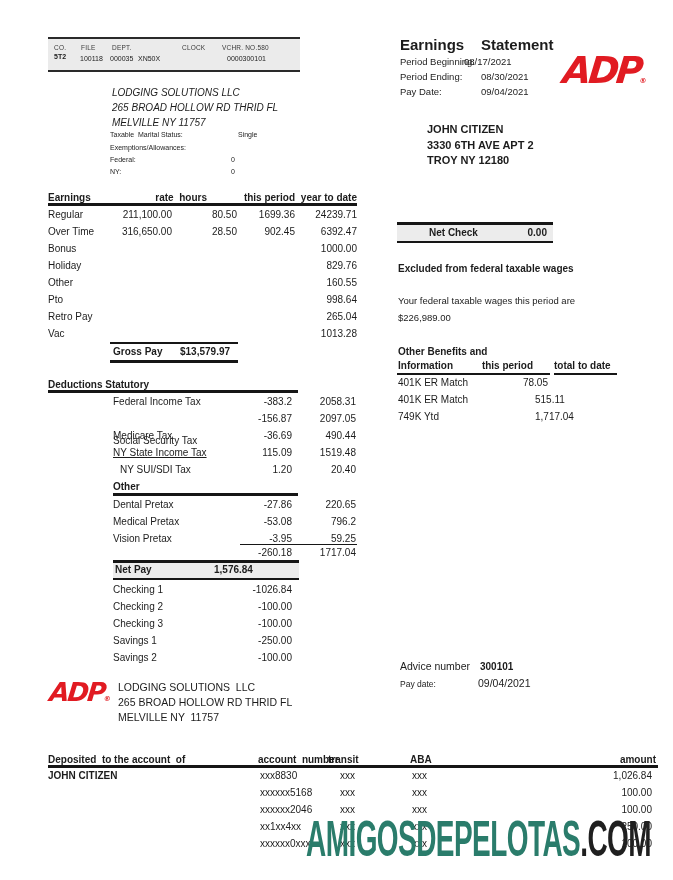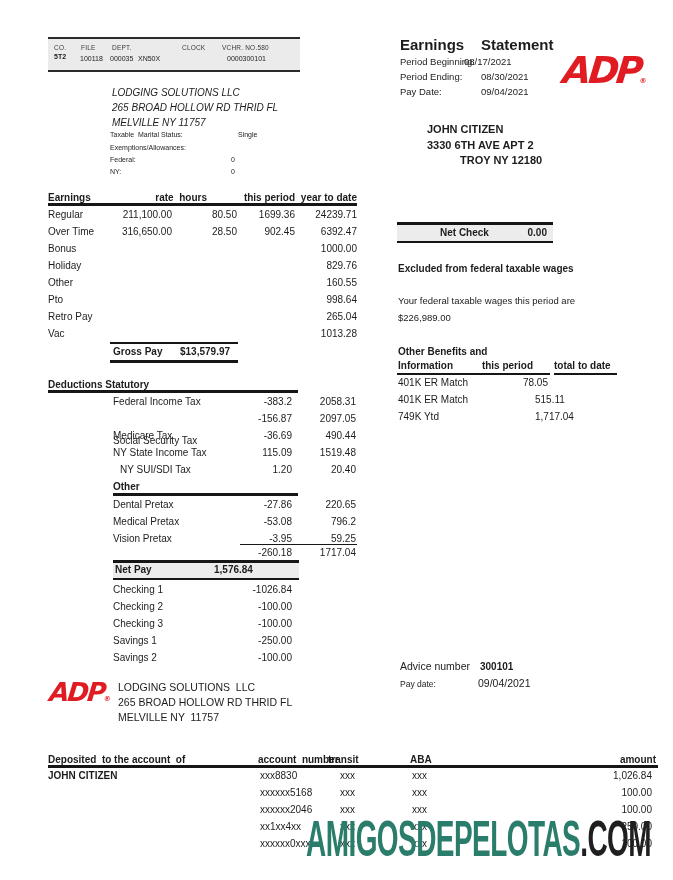--- a/index.html
+++ b/index.html
@@ -79,21 +79,21 @@
   <span class="abs fs9" style="left:464px;top:56px;">08/17/2021</span>
   <span class="abs fs9" style="left:400px;top:71px;">Period Ending:</span>
   <span class="abs fs9" style="left:481px;top:71px;">08/30/2021</span>
   <span class="abs fs9" style="left:400px;top:86px;">Pay Date:</span>
   <span class="abs fs9" style="left:481px;top:86px;">09/04/2021</span>
 
   <div class="adp" style="left:565px;top:52px;font-size:37px;"><span>ADP</span><span class="reg">®</span></div>
 
   <span class="abs b fs11" style="left:427px;top:123px;">JOHN CITIZEN</span>
   <span class="abs b fs11" style="left:427px;top:139px;">3330 6TH AVE APT 2</span>
-  <span class="abs b fs11" style="left:427px;top:154px;margin-left:33px;">TROY NY 12180</span>
+  <span class="abs b fs11" style="left:427px;top:154px;">TROY NY 12180</span>
 
   <span class="abs b" style="left:48px;top:192px;">Earnings</span>
   <span class="abs b" style="left:130px;top:192px;width:77px;text-align:right;">rate  hours</span>
   <span class="abs b" style="left:225px;top:192px;width:70px;text-align:right;">this period</span>
   <span class="abs b" style="left:290px;top:192px;width:67px;text-align:right;">year to date</span>
   <div class="line" style="left:48px;top:203px;width:309px;height:3px;"></div>
 
   <span class="abs e-label" style="top:209px;">Regular</span>
   <span class="abs e-rate" style="top:209px;">211,100.00</span>
   <span class="abs e-hours" style="top:209px;">80.50</span>
@@ -129,21 +129,21 @@
 
   <span class="abs d-label" style="top:396px;">Federal Income Tax</span>
   <span class="abs d-period" style="top:396px;">-383.2</span>
   <span class="abs d-ytd" style="top:396px;">2058.31</span>
   <span class="abs d-label" style="top:435px;">Social Security Tax</span>
   <span class="abs d-period" style="top:413px;">-156.87</span>
   <span class="abs d-ytd" style="top:413px;">2097.05</span>
   <span class="abs d-label" style="top:430px;">Medicare Tax</span>
   <span class="abs d-period" style="top:430px;">-36.69</span>
   <span class="abs d-ytd" style="top:430px;">490.44</span>
-  <span class="abs d-label" style="top:447px;">NY State Income Tax</span>
+  <span class="abs d-label" style="top:447px;text-decoration:underline;">NY State Income Tax</span>
   <span class="abs d-period" style="top:447px;">115.09</span>
   <span class="abs d-ytd" style="top:447px;">1519.48</span>
   <span class="abs d-label" style="top:464px;padding-left:7px;">NY SUI/SDI Tax</span>
   <span class="abs d-period" style="top:464px;">1.20</span>
   <span class="abs d-ytd" style="top:464px;">20.40</span>
 
   <span class="abs b d-label" style="top:481px;">Other</span>
   <div class="line" style="left:113px;top:493px;width:185px;height:2.5px;"></div>
 
   <span class="abs d-label" style="top:499px;">Dental Pretax</span>
@@ -172,21 +172,21 @@
   <span class="abs d-period" style="top:601px;">-100.00</span>
   <span class="abs d-label" style="top:618px;">Checking 3</span>
   <span class="abs d-period" style="top:618px;">-100.00</span>
   <span class="abs d-label" style="top:635px;">Savings 1</span>
   <span class="abs d-period" style="top:635px;">-250.00</span>
   <span class="abs d-label" style="top:652px;">Savings 2</span>
   <span class="abs d-period" style="top:652px;">-100.00</span>
 
   <div class="line" style="left:397px;top:222px;width:156px;height:2.5px;"></div>
   <div class="shade" style="left:397px;top:224.5px;width:156px;height:16px;"></div>
-  <span class="abs b" style="left:412px;top:227px;padding-left:28px;">Net Check</span>
+  <span class="abs b" style="left:401px;top:227px;padding-left:28px;">Net Check</span>
   <span class="abs b" style="left:455px;top:227px;width:92px;text-align:right;">0.00</span>
   <div class="line" style="left:397px;top:240.5px;width:156px;height:2.5px;"></div>
 
   <span class="abs b" style="left:398px;top:263px;">Excluded from federal taxable wages</span>
   <span class="abs fs9" style="left:398px;top:295px;">Your federal taxable wages this period are</span>
   <span class="abs fs9" style="left:398px;top:312px;">$226,989.00</span>
 
   <span class="abs b" style="left:398px;top:346px;">Other Benefits and</span>
   <span class="abs b" style="left:398px;top:360px;">Information</span>
   <span class="abs b" style="left:465px;top:360px;width:68px;text-align:right;">this period</span>

